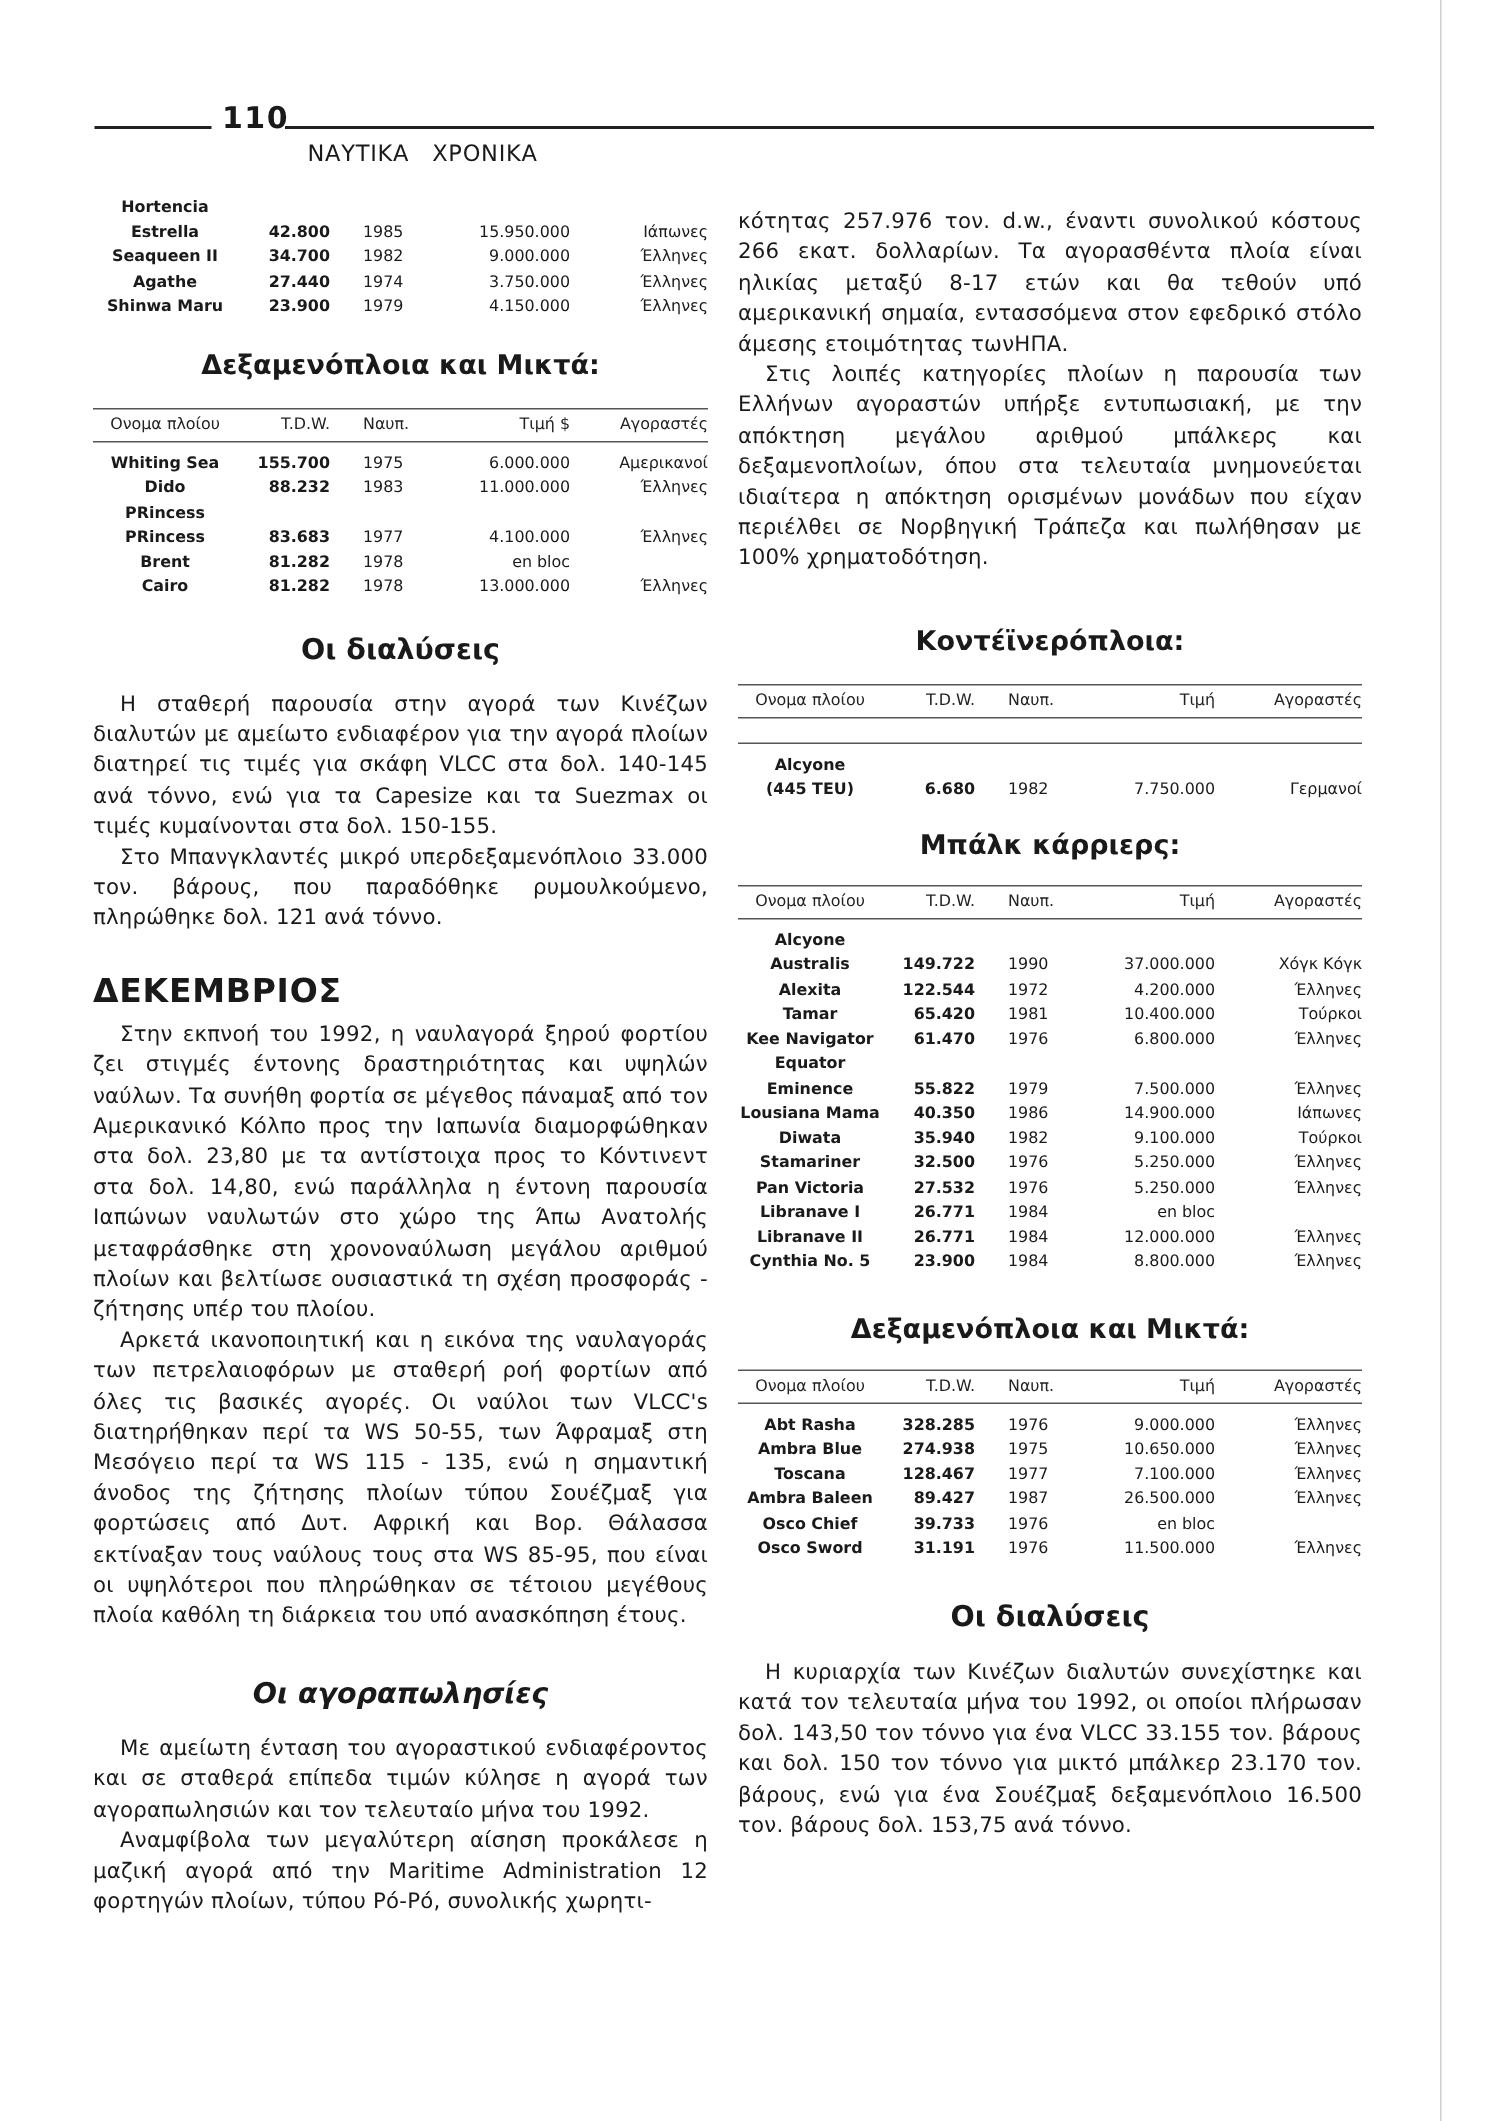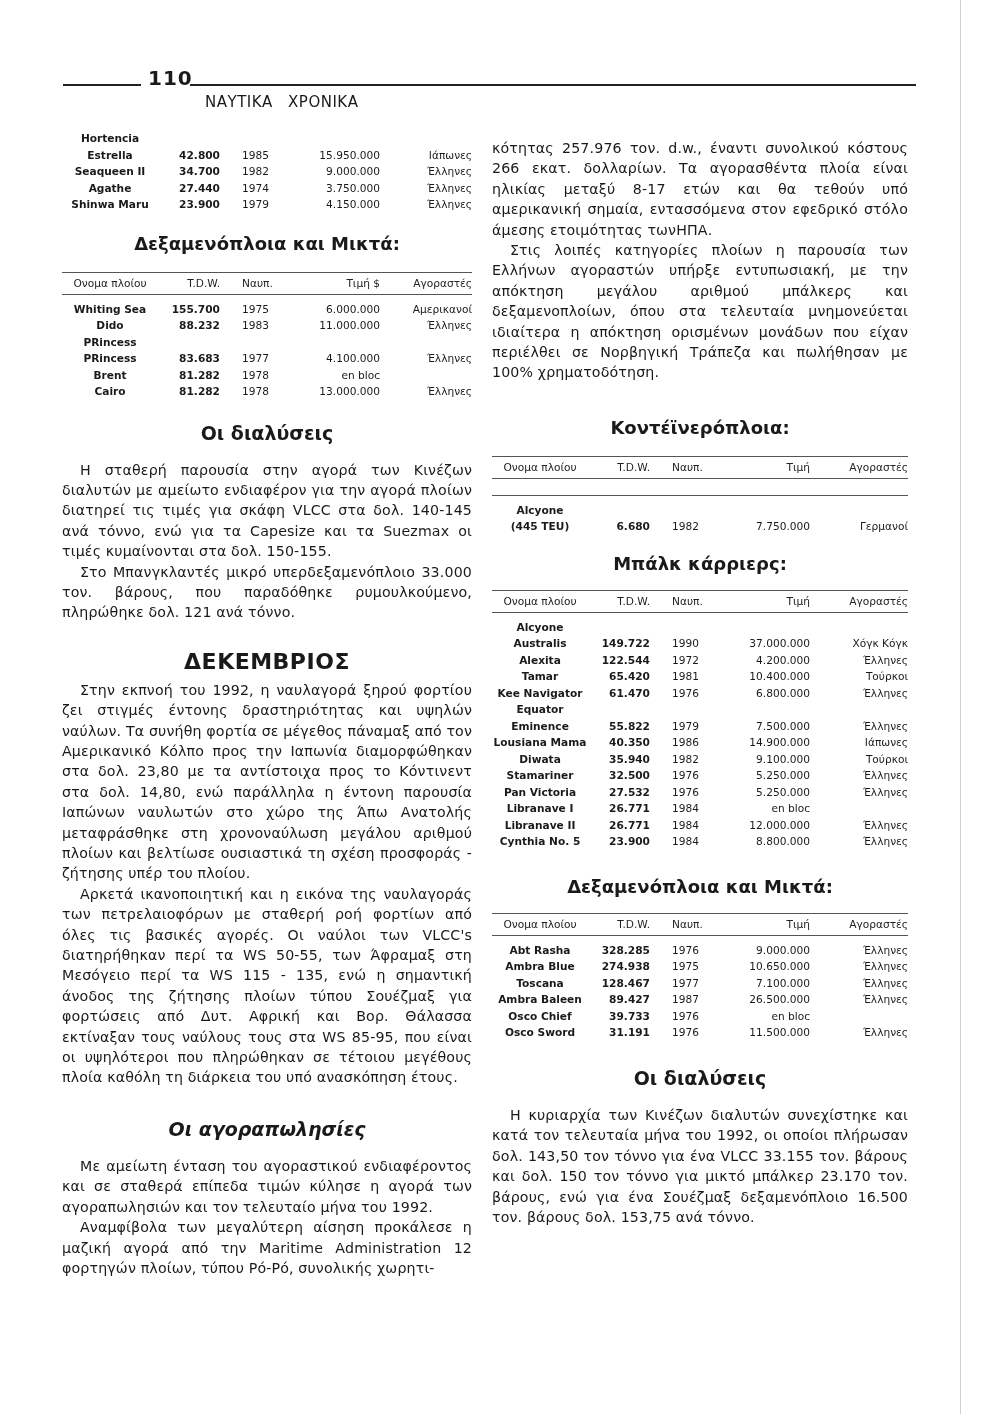--- a/index.html
+++ b/index.html
@@ -10,21 +10,21 @@
   .page-number { position:absolute; left:148px; top:66px; font-size:20px; font-weight:bold; letter-spacing:1px; }
   .header-rule-right { position:absolute; left:190px; top:84px; width:726px; height:2px; background:#222; }
   .journal-title { position:absolute; left:205px; top:93px; font-size:15px; letter-spacing:0.5px; word-spacing:10px; }
 
   .col { position:absolute; }
   .col-left { left:62px; width:410px; top:130px; }
   .col-right { left:492px; width:416px; top:138px; }
 
   .section-heading { font-weight:bold; font-size:18px; margin:16px;text-align:center; }
   .section-heading.italic { font-style:italic; }
-  .month-heading { font-weight:bold; font-size:22px; text-align:center; letter-spacing:0.5px; margin:0; }
+  .month-heading { font-weight:bold; font-size:22px; letter-spacing:0.5px; margin:0; }
 
   .body-text { font-size:14.2px; line-height:20.4px; text-align:justify; margin:0; letter-spacing:0.15px; }
   .body-text .para { text-indent:18px; display:block; }
   .body-text .para.noindent { text-indent:0; }
 
   table.ship-table { width:100%; border-collapse:collapse; font-size:10.6px; }
   table.ship-table th { font-weight:normal; color:#222; padding:4px 0 5px 0; border-top:1.5px solid #555; border-bottom:1.5px solid #555; }
   table.ship-table td { padding:0; line-height:16.5px; white-space:nowrap; }
   .c-name { text-align:center; font-weight:bold; width:96px; }
   .c-tdw { text-align:right; width:62px; font-weight:bold; }

